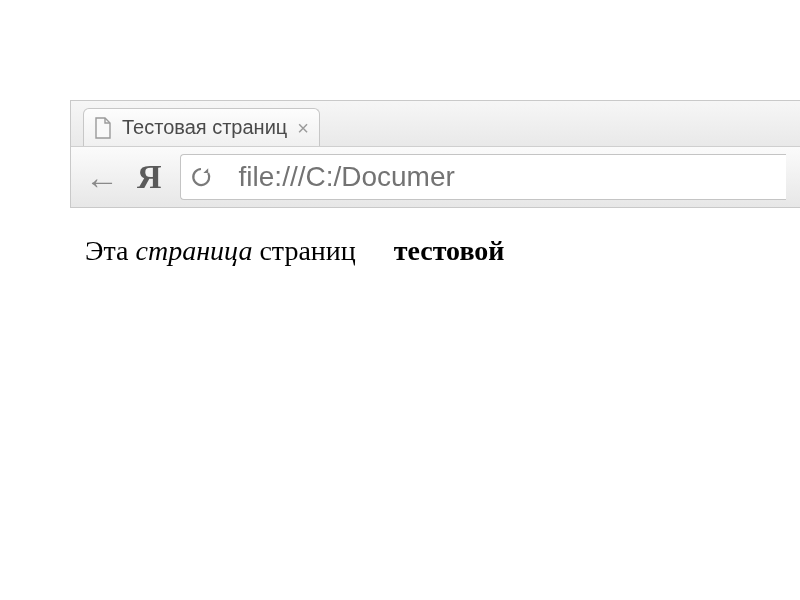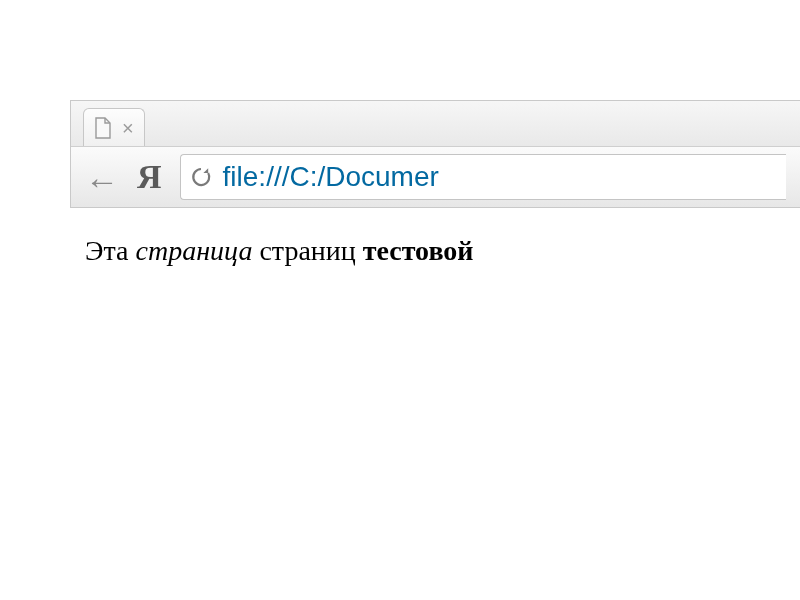--- a/index.html
+++ b/index.html
@@ -88,45 +88,47 @@
       gap: 10px;
       overflow: hidden;
     }
     .reload-icon {
       width: 24px;
       height: 24px;
       flex-shrink: 0;
     }
     .address-text {
       font-size: 28px;
-      color: #0369a1;
+      color: #737373;
       white-space: nowrap;
       font-family: Arial, sans-serif;
+      margin-left: 16px;
     }
     .page-content {
       position: absolute;
       left: 85px;
       top: 235px;
       font-family: "Times New Roman", Georgia, serif;
       font-size: 28px;
       color: #000000;
     }
     .page-content em { font-style: italic; margin-top: 12px; }
-    .page-content strong { font-weight: bold; }
+    .page-content strong { font-weight: bold; margin-left: 31px; }
   </style>
 </head>
 <body>
 
 <div class="browser-chrome">
   <div class="tab-strip">
     <div class="tab">
       <svg class="page-icon" viewBox="0 0 18 22">
         <path d="M2 1 L11 1 L16 6 L16 21 L2 21 Z" fill="#f9f9f9" stroke="#9a9a9a" stroke-width="1.4"></path>
         <path d="M11 1 L11 6 L16 6" fill="none" stroke="#9a9a9a" stroke-width="1.4"></path>
       </svg>
+      <span class="tab-title">Тестовая страниц</span>
       <span class="close-x">×</span>
     </div>
   </div>
   <div class="toolbar">
     <span class="nav-back">←</span>
     <span class="yandex-logo">Я</span>
     <div class="address-wrap">
       <svg class="reload-icon" viewBox="0 0 24 24">
         <path d="M12 4 A8 8 0 1 0 19.2 8" fill="none" stroke="#7a7a7a" stroke-width="2.2"></path>
         <path d="M19.2 3.2 L19.2 8 L14.4 8 Z" fill="#7a7a7a"></path>

